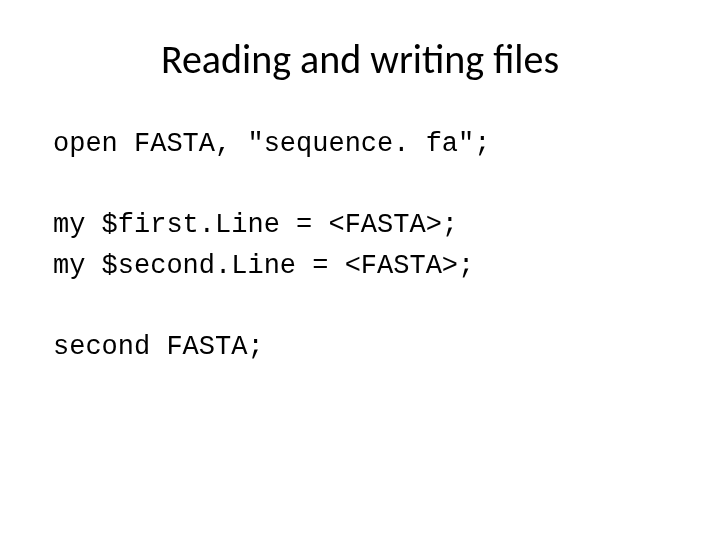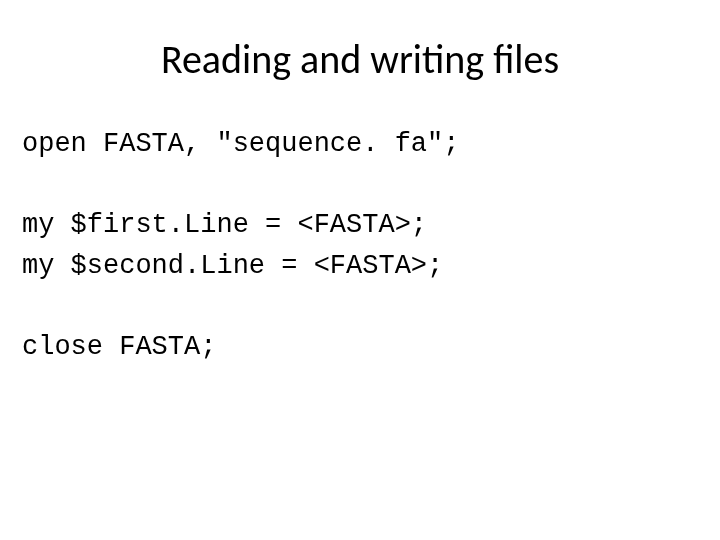--- a/index.html
+++ b/index.html
@@ -10,21 +10,21 @@
     body {
       width: 720px;
       height: 540px;
       background: #ffffff;
       font-family: Calibri, Arial, sans-serif;
       overflow: hidden;
     }
     .slide {
       width: 100%;
       height: 100%;
-      padding: 20px 22px;
+      padding: 20px 53px;
     }
     .title {
       font-size: 40px;
       font-weight: 400;
       color: #000000;
       text-align: center;
       margin-top: 15px;
       margin-bottom: 40px;
     }
     .code-block {
@@ -38,14 +38,14 @@
 </head>
 <body>
 
 <div class="slide">
   <h1 class="title">Reading and writing files</h1>
   <div class="code-block"><span>open FASTA, "sequence. fa";</span>
 <span></span>
 <span>my $first.Line = &lt;FASTA&gt;;</span>
 <span>my $second.Line = &lt;FASTA&gt;;</span>
 <span></span>
-<span>close FASTA;</span></div>
+<span>second FASTA;</span></div>
 </div>
 
 </body></html>

